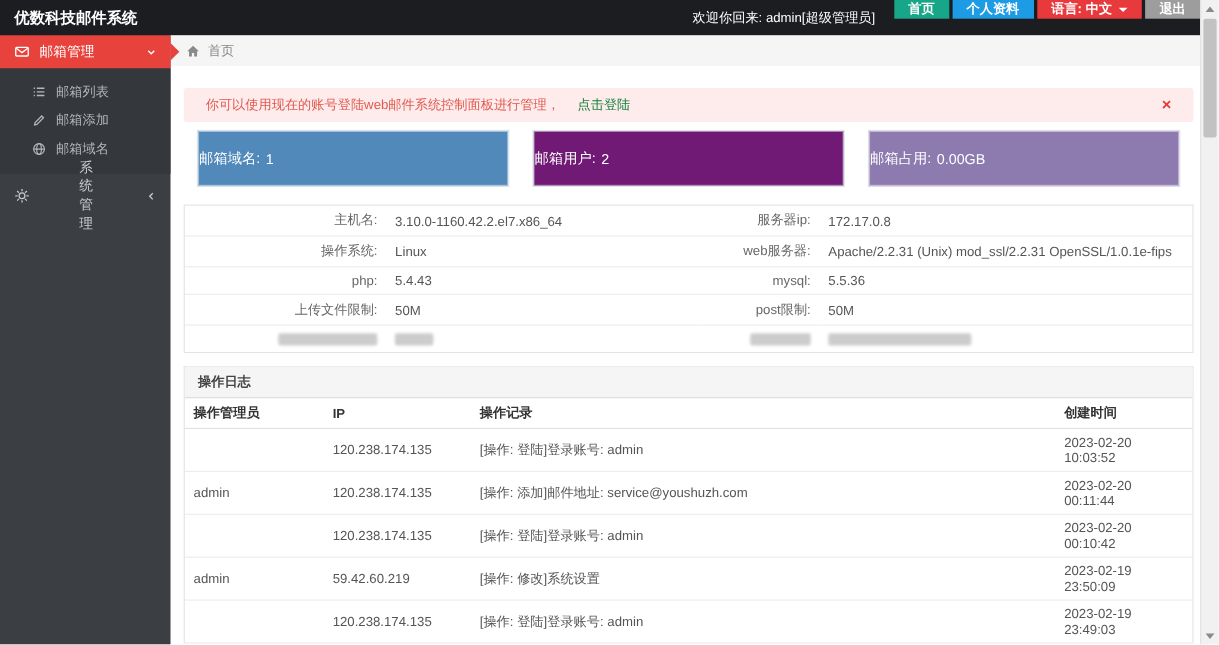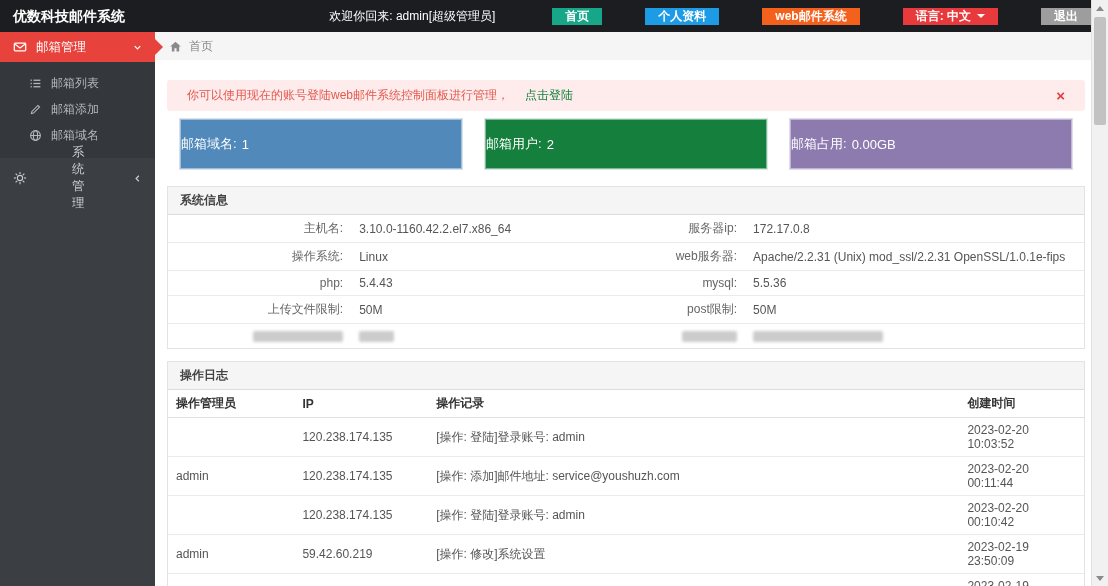--- a/index.html
+++ b/index.html
@@ -1,21 +1,21 @@
 <!DOCTYPE html>
 <html><head>
 <meta charset="utf-8">
 <style>
   * { margin:0; padding:0; box-sizing:border-box; }
   html,body { width:1108px; height:586px; overflow:hidden; }
   body { font-family:"Liberation Sans","DejaVu Sans",sans-serif; background:#fff; position:relative; }
 
   
   .navbar { position:absolute; top:0; left:0; right:17px; height:32px; background:#1b1d21;
-            display:flex; align-items:center; z-index:5;gap:40px; }
+            display:flex; align-items:flex-start; z-index:5; }
   .brand { color:#fff; font-size:14px; font-weight:bold; line-height:32px; padding-left:13px; white-space:nowrap; }
   .nav-spacer { flex:1; }
   .welcome { color:#fff; font-size:12px; line-height:32px; margin-right:14px; white-space:nowrap; }
   .nav-btn { border:none; cursor:pointer; color:#fff; font-size:12px; font-weight:bold;
              padding:0 13px; margin-left:3px; display:flex; align-items:center; gap:6px;
              font-family:inherit; }
   .btn-home    { background:#18a689; }
   .btn-profile { background:#1d9ce5; }
   .btn-webmail { background:#f4611c; }
   .btn-lang    { background:#e8393d; }
@@ -53,21 +53,21 @@
   .alert .msg { color:#e3584e; }
   .alert .alert-link { color:#15803d; margin-left:16px; text-decoration:none; cursor:pointer; }
   .alert .close-x { margin-left:auto; background:none; border:none; color:#e8393d; font-size:15px;
                     font-weight:bold; cursor:pointer; line-height:1; font-family:inherit; }
 
   .cards { display:flex; gap:23px; padding:0 13px; margin-top:8px; }
   .card { flex:1; height:50px; display:flex; align-items:center; justify-content:flex-start;
           color:#fff; font-size:13px; border:1px solid rgba(255,255,255,.45); }
   .card .v { margin-left:5px; }
   .card-blue   { background:#5189ba; outline:1px solid #d9e2ea; }
-  .card-teal   { background:#15803d; outline:1px solid #d9eae6; }
+  .card-teal   { background:#701a75; outline:1px solid #d9eae6; }
   .card-purple { background:#8d7bb0; outline:1px solid #e2dcea; }
 
   .panel { border:1px solid #e3e3e3; margin-top:17px; }
   .panel.log { margin-top:12px; border-bottom:none; }
   .panel-h { background:#f5f5f5; border-bottom:1px solid #ddd; padding:5px 12px;
              font-size:12px; font-weight:bold; color:#444; }
   table { width:100%; border-collapse:collapse; font-size:12px; }
   td, th { border-bottom:1px solid #ebebeb; padding:5px 8px; color:#555; height:22px; }
   .sys td.l  { width:20%; text-align:right; color:#666; }
   .sys td.v  { width:31%; }
@@ -103,23 +103,20 @@
 <div class="navbar">
   <div class="brand">优数科技邮件系统</div>
   <div class="nav-spacer"></div>
   <div class="welcome">欢迎你回来: admin[超级管理员]</div>
   <button class="nav-btn btn-home">
     <span>首页</span>
   </button>
   <button class="nav-btn btn-profile">
     <span>个人资料</span>
   </button>
-  <button class="nav-btn btn-webmail">
-    <span>web邮件系统</span>
-  </button>
   <button class="nav-btn btn-lang">
     <span>语言: 中文</span>
     <span class="caret-down"></span>
   </button>
   <button class="nav-btn btn-logout">
     <span>退出</span>
   </button>
 </div>
 
 <div class="layout">
@@ -225,21 +222,20 @@
           <span>邮箱用户:</span>
           <span class="v">2</span>
         </div>
         <div class="card card-purple">
           <span>邮箱占用:</span>
           <span class="v">0.00GB</span>
         </div>
       </div>
 
       <div class="panel">
-        <div class="panel-h">系统信息</div>
         <table class="sys">
           <tbody>
           <tr>
             <td class="l">主机名:</td>
             <td class="v">3.10.0-1160.42.2.el7.x86_64</td>
             <td class="l2">服务器ip:</td>
             <td class="v2">172.17.0.8</td>
           </tr>
           <tr>
             <td class="l">操作系统:</td>

